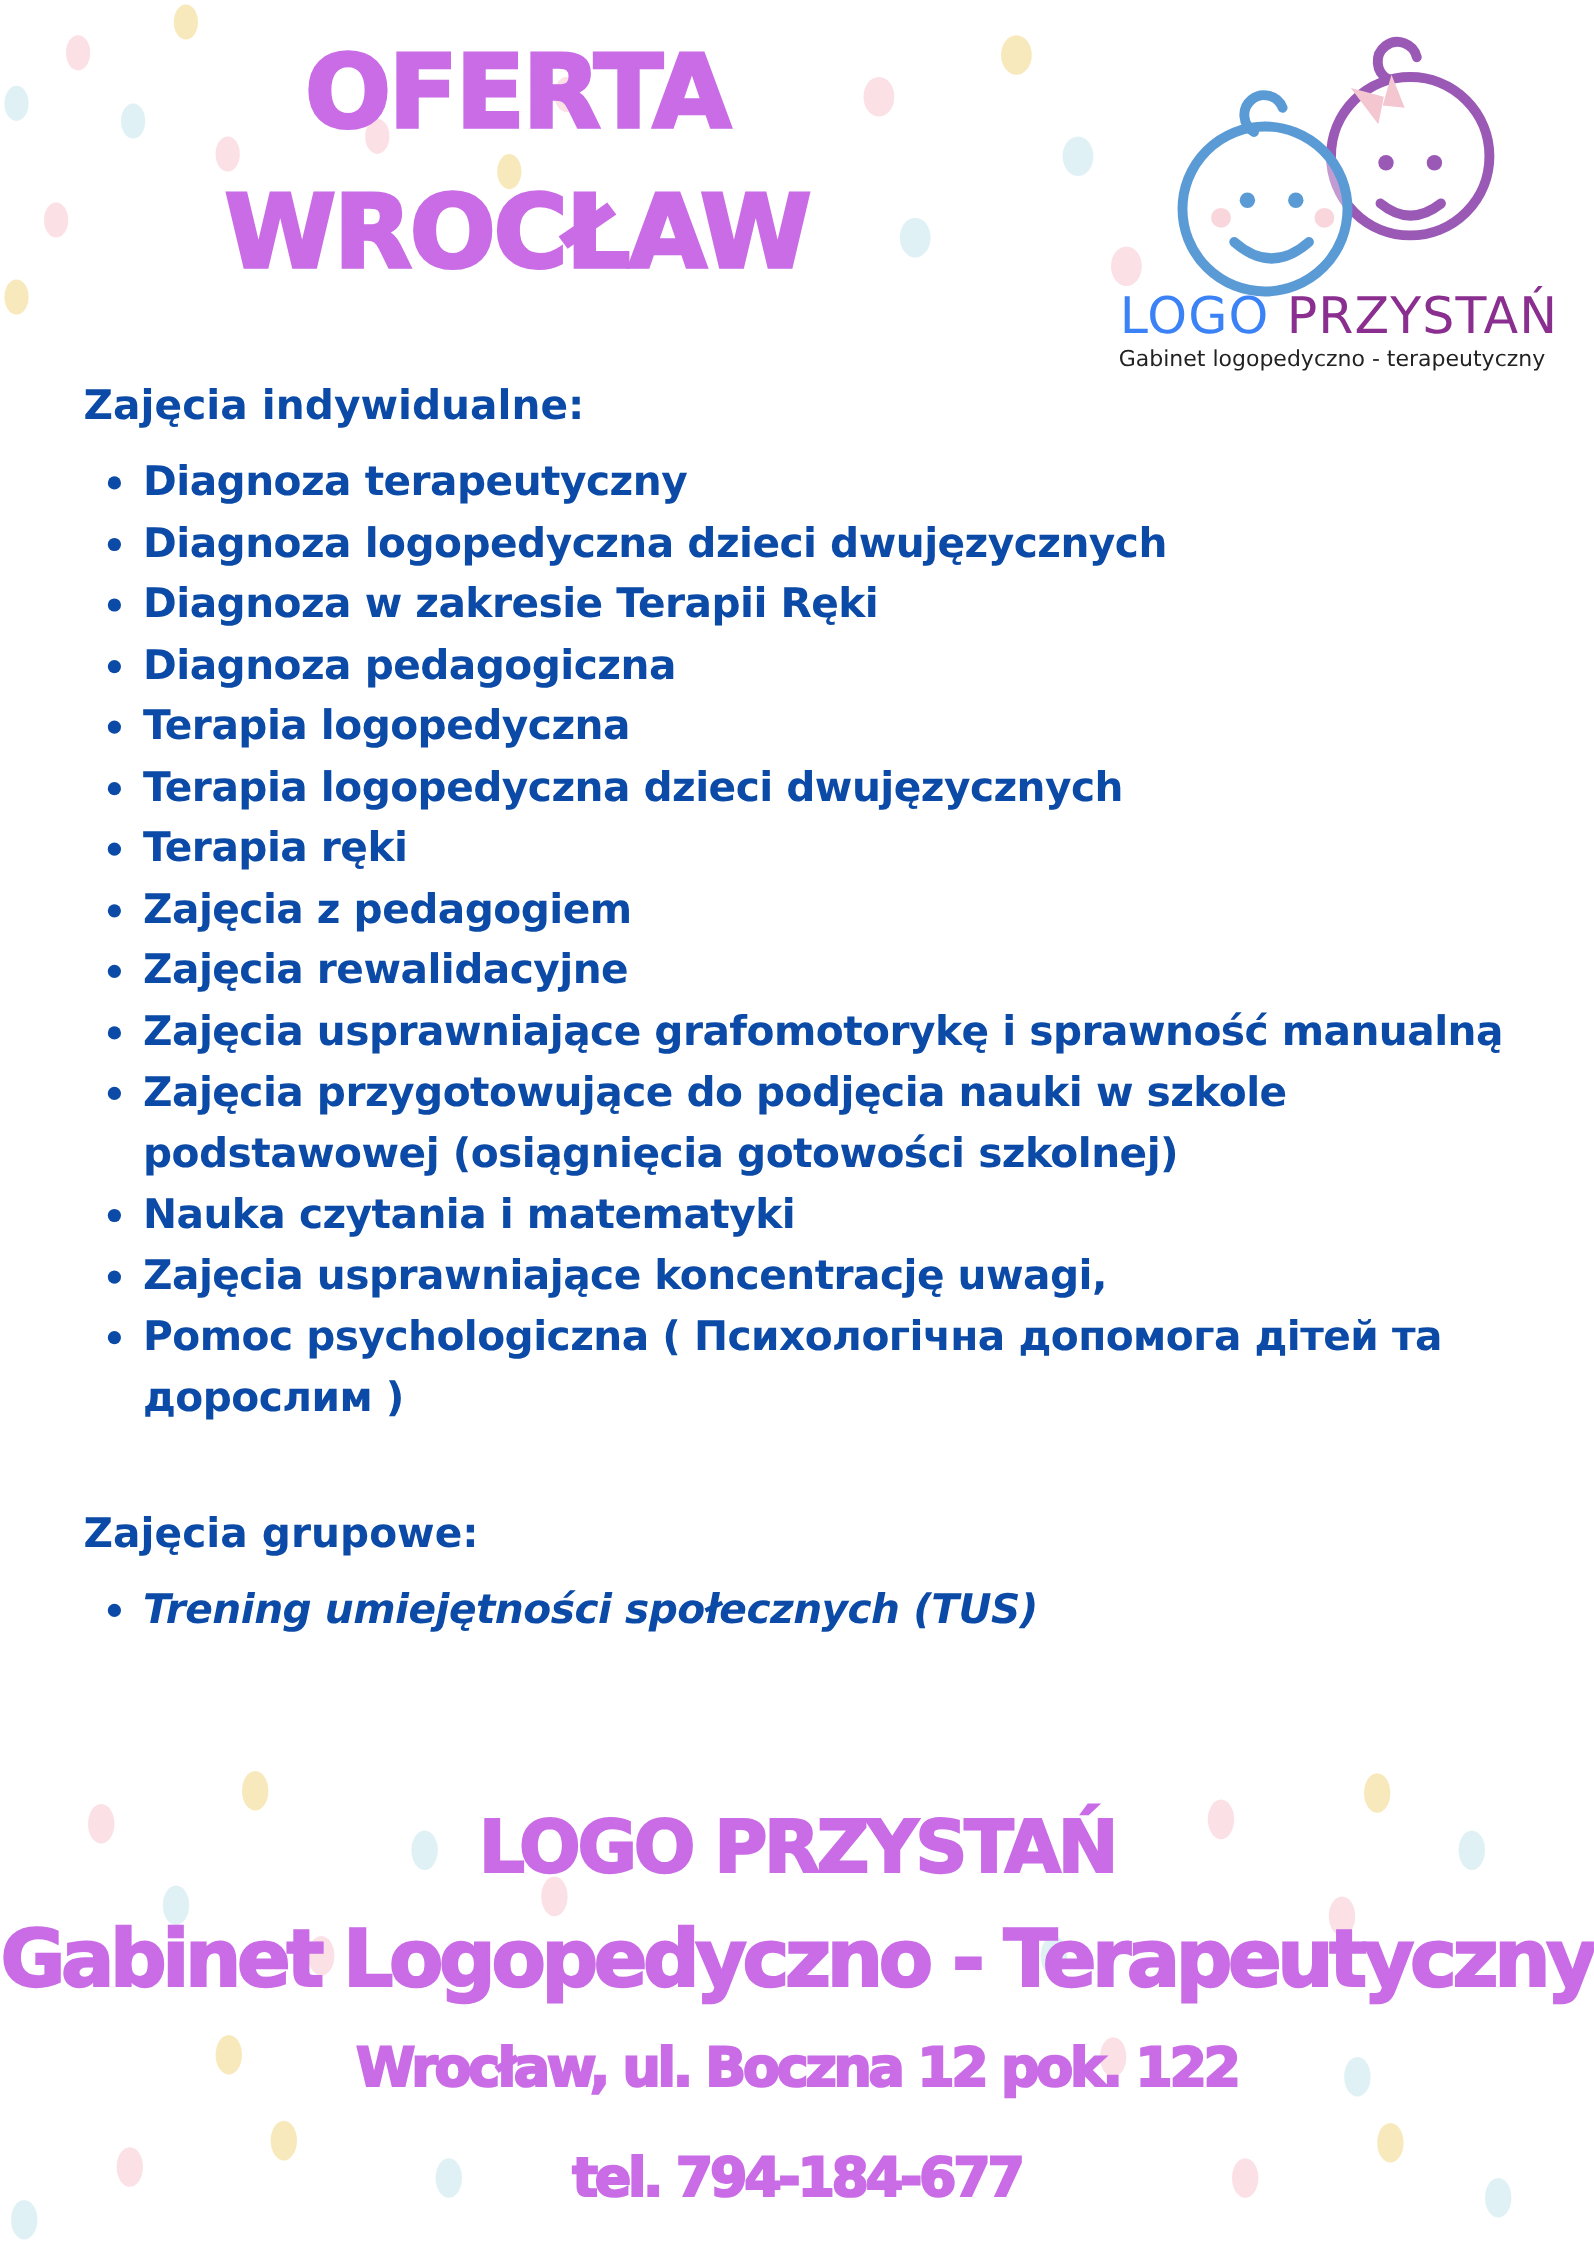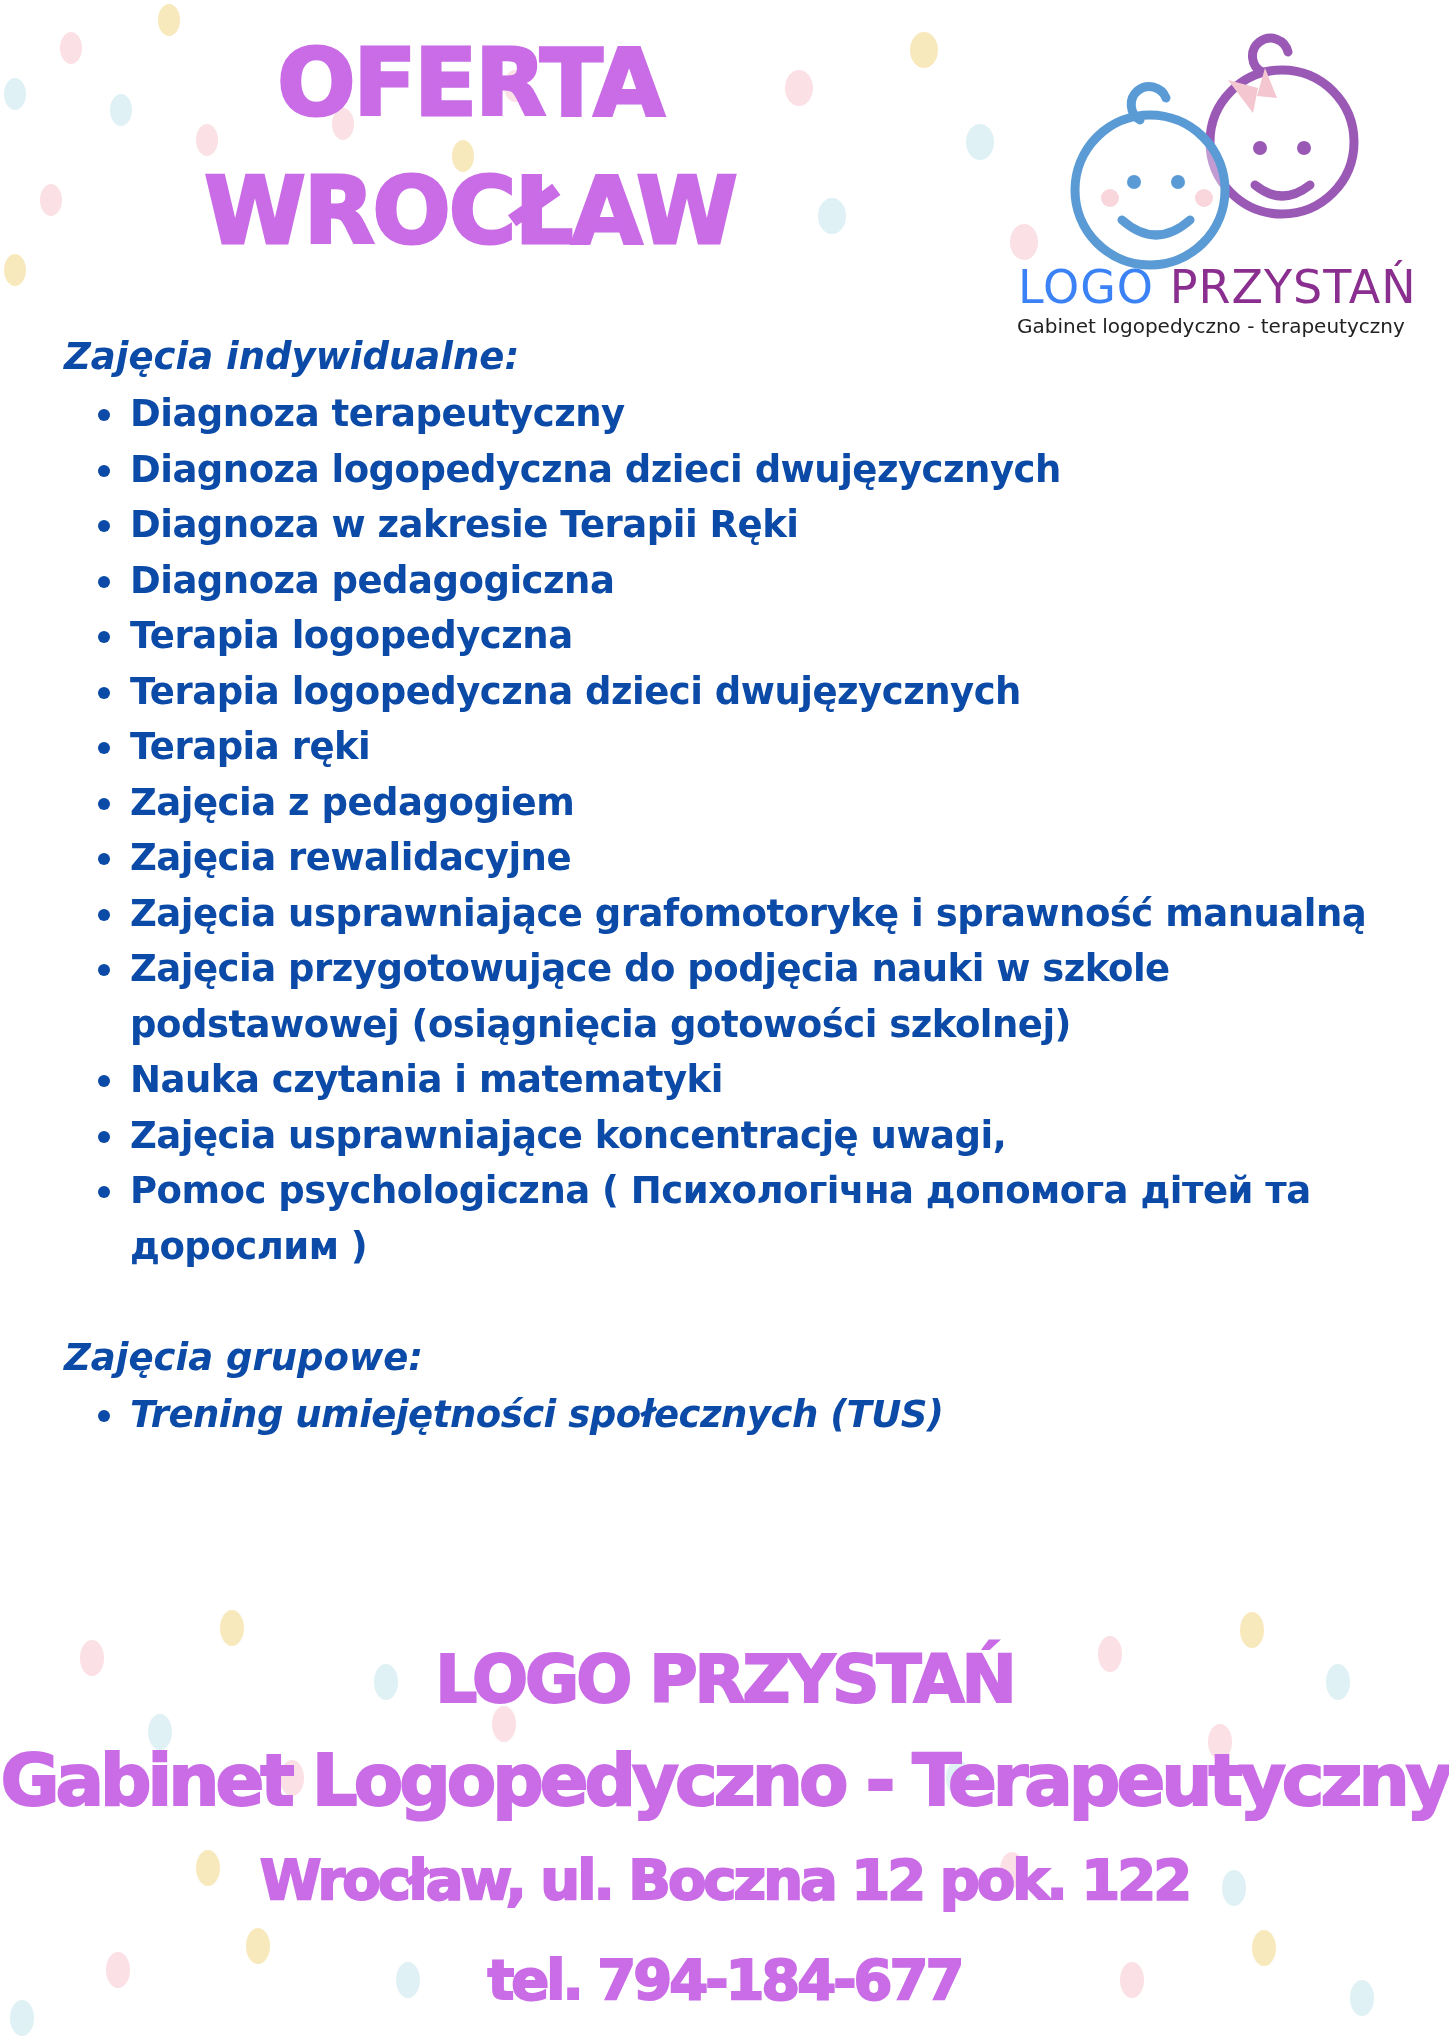--- a/index.html
+++ b/index.html
@@ -32,40 +32,40 @@
   .logo-sub {
     position: absolute; left: 1017px; top: 314px; width: 420px;
     font-family: "DejaVu Sans", sans-serif; font-size: 20px; color: #222;
   }
 
   .content {
     position: absolute; left: 60px; top: 328px; width: 1380px;
     color: #0b4aa6;
   }
   .section-title {
-    font-style: italic; font-weight: bold; font-size: 37px; line-height: 50px; margin: 4px;
+    font-weight: bold; font-size: 37px; line-height: 50px; margin: 16px;
   }
   ul.items { list-style: none; margin: 0; padding: 0 0 0 38px; }
   ul.items li {
     position: relative; padding-left: 32px; font-weight: bold; font-size: 37px;
     line-height: 55.5px; letter-spacing: -0.5px;
   }
   ul.items li::before {
     content: ""; position: absolute; left: 0; top: 23px; width: 12px; height: 12px;
     border-radius: 50%; background: #0b4aa6;
   }
   ul.items.italic li { font-style: italic; }
   .gap { height: 55px; }
 
   .footer {
     position: absolute; left: 0; top: 1630px; width: 1449px; text-align: center;
     color: #c96ce6; font-family: "DejaVu Sans", sans-serif; font-weight: 900;
     -webkit-text-stroke: 2px #c96ce6;
   }
-  .footer div { font-size: 56px; line-height: 100px; letter-spacing: -3px; }
+  .footer div { font-size: 49px; line-height: 100px; letter-spacing: -3px; }
   .footer .f1 { font-size: 66px; }
   .footer .f2 { font-size: 72px; letter-spacing: -4px; }
 </style>
 </head>
 <body>
 
 <div>
   <div class="dot pink" style="left:60px;top:32px;width:22px;height:32px;"></div>
   <div class="dot blue" style="left:4px;top:78px;width:22px;height:32px;"></div>
   <div class="dot yellow" style="left:158px;top:4px;width:22px;height:32px;"></div>

